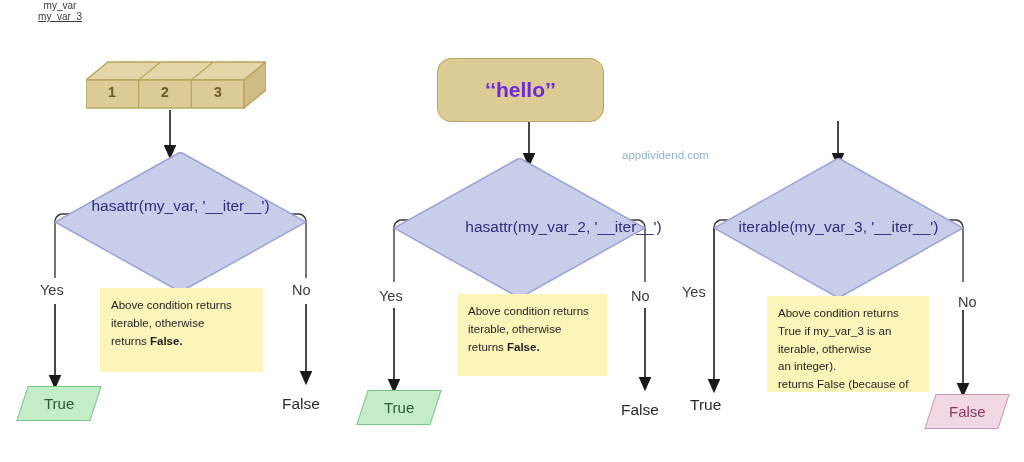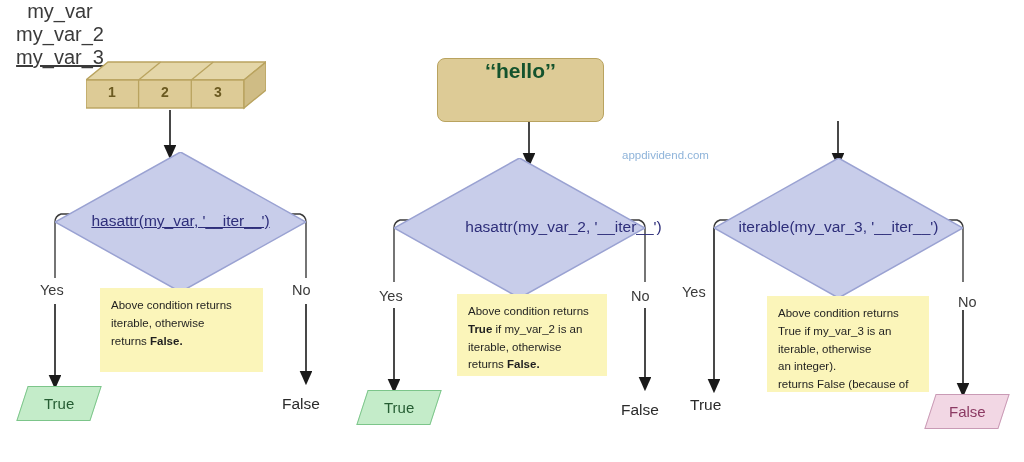--- a/index.html
+++ b/index.html
@@ -7,39 +7,39 @@
     width:1024px;height:462px;
     background:#ffffff;
     font-family:"Liberation Sans","DejaVu Sans",sans-serif;
     overflow:hidden;
     position:relative;
   }
   .stage{position:absolute;left:0;top:0;width:1024px;height:462px;}
 
   
   .var-title{
-    font-size:20px;color:#3b3b3b;text-align:center;white-space:nowrap;
+    font-size:10px;color:#3b3b3b;text-align:center;white-space:nowrap;
   }
 
   
   .iso-wrap{position:absolute;}
   .iso-svg{display:block;}
   .iso-num{
     position:absolute;font-size:14px;color:#6b5a21;font-weight:600;
     text-align:center;width:40px;
   }
 
   
   .tanbox{
     position:absolute;
     background:#ddcb96;
     border:1.6px solid #b9a35f;
-    border-radius:8px;
-    display:flex;align-items:flex-start;justify-content:center;
-    color:#14532d;font-size:21px;font-weight:600;
+    border-radius:14px;
+    display:flex;align-items:center;justify-content:center;
+    color:#6d28d9;font-size:21px;font-weight:600;
   }
 
   
   .diamond-wrap{position:absolute;}
   .diamond-label{
     position:absolute;
     left:0;width:100%;
     text-align:center;
     font-size:15.5px;
     color:#2e2e7a;
@@ -147,56 +147,54 @@
     </svg>
     <div class="iso-num" style="left:6px;top:26px;">1</div>
     <div class="iso-num" style="left:59px;top:26px;">2</div>
     <div class="iso-num" style="left:112px;top:26px;">3</div>
   </div>
 
   <div class="diamond-wrap" style="left:55px;top:152px;width:251px;height:140px;">
     <svg width="251" height="140" viewBox="0 0 251 140">
       <polygon points="125.5,0 251,70 125.5,140 0,70" fill="#c8cdea" stroke="#9aa2d2" stroke-width="1.5"></polygon>
     </svg>
-    <div class="diamond-label" style="top:60px;text-decoration:underline;">hasattr(my_var, '__iter__')</div>
+    <div class="diamond-label" style="top:45px;">hasattr(my_var, '__iter__')</div>
   </div>
 
   <div class="ynlabel" style="left:38px;top:282px;">Yes</div>
   <div class="ynlabel" style="left:290px;top:282px;">No</div>
 
   <div class="note" style="left:100px;top:288px;width:163px;height:84px;">
     <div>Above condition  returns</div>
     <div>iterable, otherwise</div>
     <div><span>returns </span><b>False.</b></div>
   </div>
 
   <div class="par green" style="left:22px;top:386px;width:74px;height:35px;">
     <span>True</span>
   </div>
   <div class="plain-out" style="left:282px;top:395px;">False</div>
 
-  <div class="var-title" style="left:469px;top:30px;width:120px;">my_var_2</div>
 
   <div class="tanbox" style="left:437px;top:58px;width:165px;height:62px;">
     <span>‘‘hello’’</span>
   </div>
 
   <div class="diamond-wrap" style="left:394px;top:158px;width:251px;height:140px;">
     <svg width="251" height="140" viewBox="0 0 251 140">
       <polygon points="125.5,0 251,70 125.5,140 0,70" fill="#c8cdea" stroke="#9aa2d2" stroke-width="1.5"></polygon>
     </svg>
     <div class="diamond-label" style="top:60px;padding-left:44px;">hasattr(my_var_2, '__iter__')</div>
   </div>
 
   <div class="ynlabel" style="left:377px;top:288px;">Yes</div>
   <div class="ynlabel" style="left:629px;top:288px;">No</div>
 
   <div class="note" style="left:457px;top:294px;width:150px;height:82px;">
     <div>Above condition  returns</div>
-    <div><b>True</b><span> if my_var_2 is an</span></div>
     <div>iterable, otherwise</div>
     <div><span>returns </span><b>False.</b></div>
   </div>
 
   <div class="par green" style="left:362px;top:390px;width:74px;height:35px;">
     <span>True</span>
   </div>
   <div class="plain-out" style="left:621px;top:401px;">False</div>
 
   <div class="var-title" style="left:778px;top:30px;width:120px;text-decoration:underline;">my_var_3</div>

